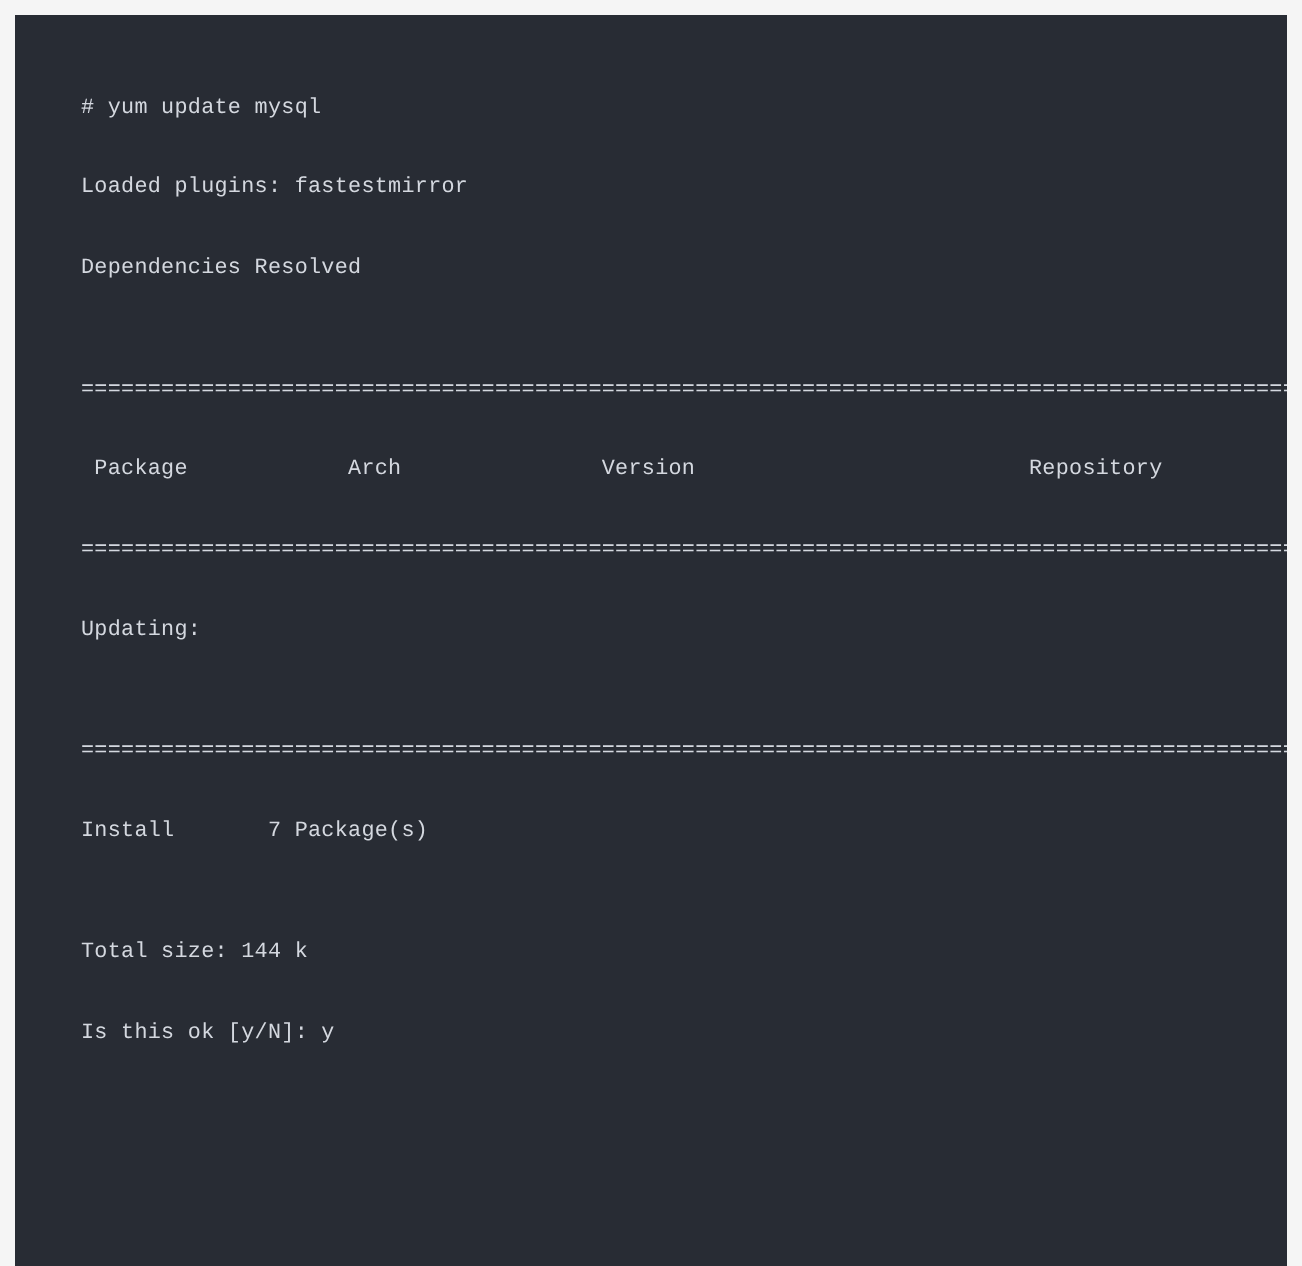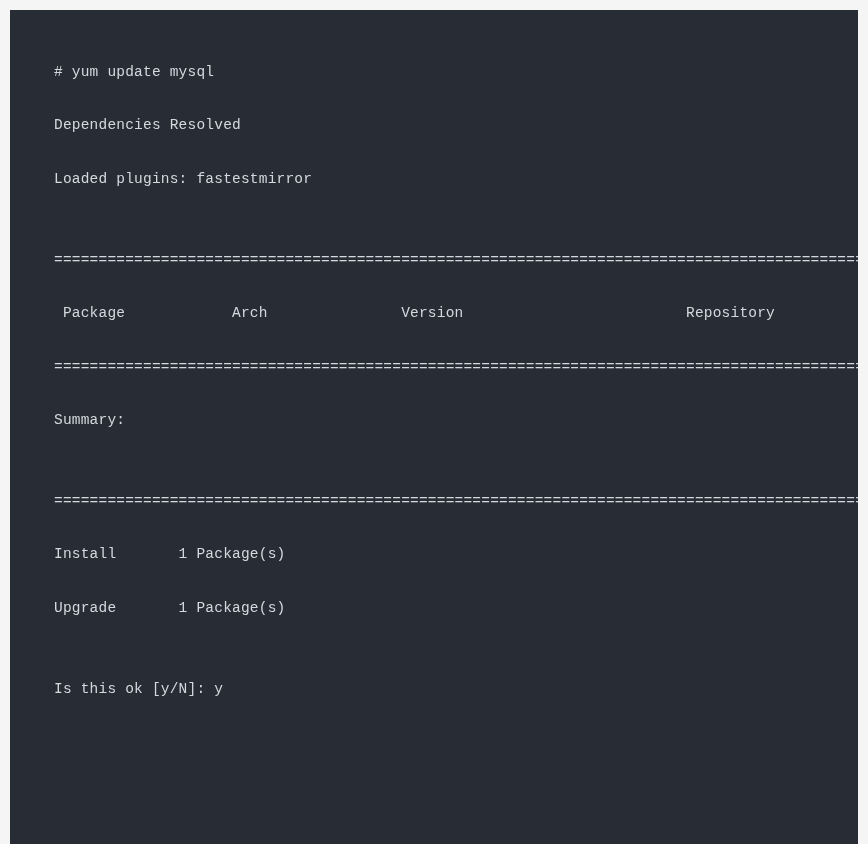--- a/index.html
+++ b/index.html
@@ -26,32 +26,32 @@
     .line {
       white-space: pre;
       margin-left: 20px;
     }
   </style>
 </head>
 <body>
 
 <div class="terminal">
 <div class="line"># yum update mysql</div>
+<div class="line">Loaded plugins: fastestmirror</div>
 <div class="line">Dependencies Resolved</div>
-<div class="line">Loaded plugins: fastestmirror</div>
 <div class="line"></div>
 <div class="line">================================================================================================</div>
 <div class="line"> Package            Arch               Version                         Repository</div>
 <div class="line">================================================================================================</div>
-<div class="line">Summary:</div>
+<div class="line">Updating:</div>
 <div class="line"></div>
 <div class="line">================================================================================================</div>
-<div class="line">Install       1 Package(s)</div>
-<div class="line">Upgrade       1 Package(s)</div>
+<div class="line">Install       7 Package(s)</div>
 <div class="line"></div>
+<div class="line">Total size: 144 k</div>
 <div class="line">Is this ok [y/N]: y</div>
 
 
 
 
 
 
 
 
 <div class="line"></div>

